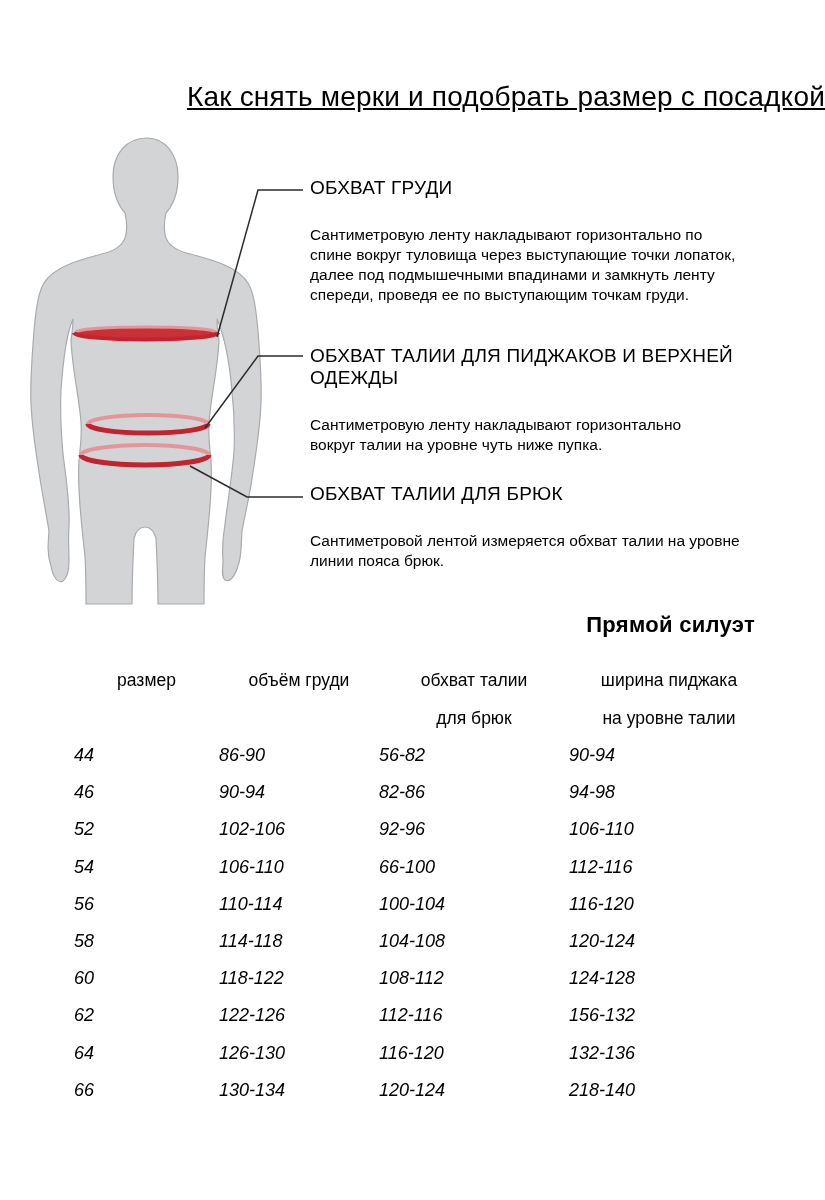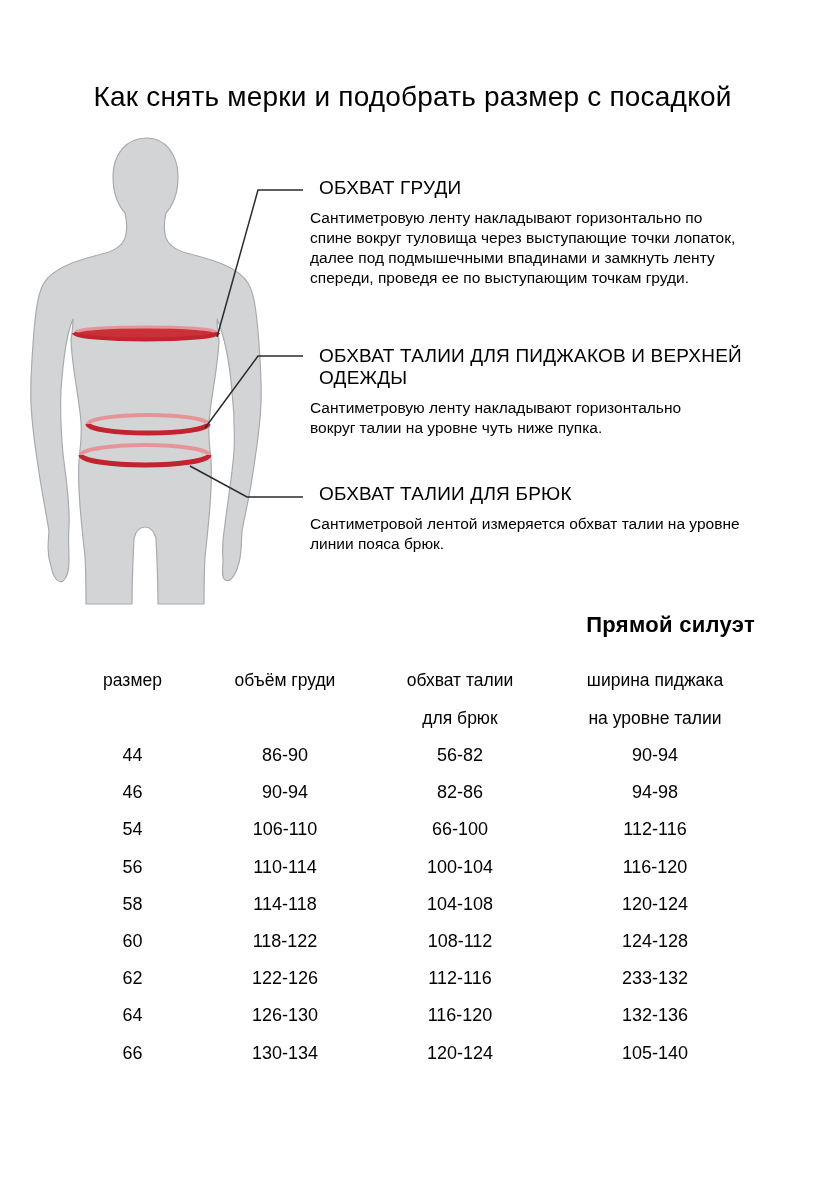--- a/index.html
+++ b/index.html
@@ -6,45 +6,45 @@
   .page{
     position:relative;
     width:825px;height:1200px;
     background:#ffffff;
     font-family:"Liberation Sans","DejaVu Sans",sans-serif;
     color:#000000;
     overflow:hidden;
   }
   .title{
     position:absolute;top:81px;left:0;width:100%;
-    margin:0;text-align:center;
-    font-size:28px;font-weight:400;letter-spacing:0.2px;
+    margin:0;text-align:right;
+    font-size:28px;font-weight:400;letter-spacing:0.2px;text-decoration:underline;
   }
   .fig-svg{position:absolute;top:0;left:0;}
   .note{position:absolute;left:310px;width:470px;}
-  .note-h{font-size:19px;line-height:22px;font-weight:400;letter-spacing:0.2px;margin-left:9px;}
-  .note-b{font-size:15.5px;line-height:20px;margin-top:9px;white-space:pre-line;}
+  .note-h{font-size:19px;line-height:22px;font-weight:400;letter-spacing:0.2px;}
+  .note-b{font-size:15.5px;line-height:20px;margin-top:26px;white-space:pre-line;}
   .note-chest{top:177px;}
   .note-jacket{top:345px;}
   .note-trousers{top:483px;}
   .tbl-title{
     position:absolute;left:60px;top:612px;width:695px;
     text-align:right;font-size:22px;font-weight:700;letter-spacing:0.3px;
   }
   table.size-table{
-    position:absolute;left:60px;top:661px;width:695px;
+    position:absolute;left:74px;top:661px;width:695px;
     border-collapse:collapse;table-layout:fixed;
   }
   table.size-table th{
     font-weight:400;font-size:17.5px;height:38px;
     text-align:center;vertical-align:middle;padding:0;
   }
   table.size-table td{
     font-size:18px;height:37.2px;
-    text-align:center;vertical-align:middle;padding:0;
+    vertical-align:middle;padding:0;font-style:italic;
   }
 </style>
 </head>
 <body>
 
 <div class="page">
 
   <h1 class="title">Как снять мерки и подобрать размер с посадкой</h1>
 
   <svg class="fig-svg" width="825" height="612" viewBox="0 0 825 612">
@@ -149,20 +149,26 @@
           <td>56-82</td>
           <td>90-94</td>
         </tr>
         <tr>
           <td>46</td>
           <td>90-94</td>
           <td>82-86</td>
           <td>94-98</td>
         </tr>
         <tr>
+          <td>52</td>
+          <td>102-106</td>
+          <td>92-96</td>
+          <td>106-110</td>
+        </tr>
+        <tr>
           <td>54</td>
           <td>106-110</td>
           <td>66-100</td>
           <td>112-116</td>
         </tr>
         <tr>
           <td>56</td>
           <td>110-114</td>
           <td>100-104</td>
           <td>116-120</td>
@@ -176,30 +182,30 @@
         <tr>
           <td>60</td>
           <td>118-122</td>
           <td>108-112</td>
           <td>124-128</td>
         </tr>
         <tr>
           <td>62</td>
           <td>122-126</td>
           <td>112-116</td>
-          <td>233-132</td>
+          <td>156-132</td>
         </tr>
         <tr>
           <td>64</td>
           <td>126-130</td>
           <td>116-120</td>
           <td>132-136</td>
         </tr>
         <tr>
           <td>66</td>
           <td>130-134</td>
           <td>120-124</td>
-          <td>105-140</td>
+          <td>218-140</td>
         </tr>
       </tbody>
   </table>
 
 </div>
 
 </body></html>

